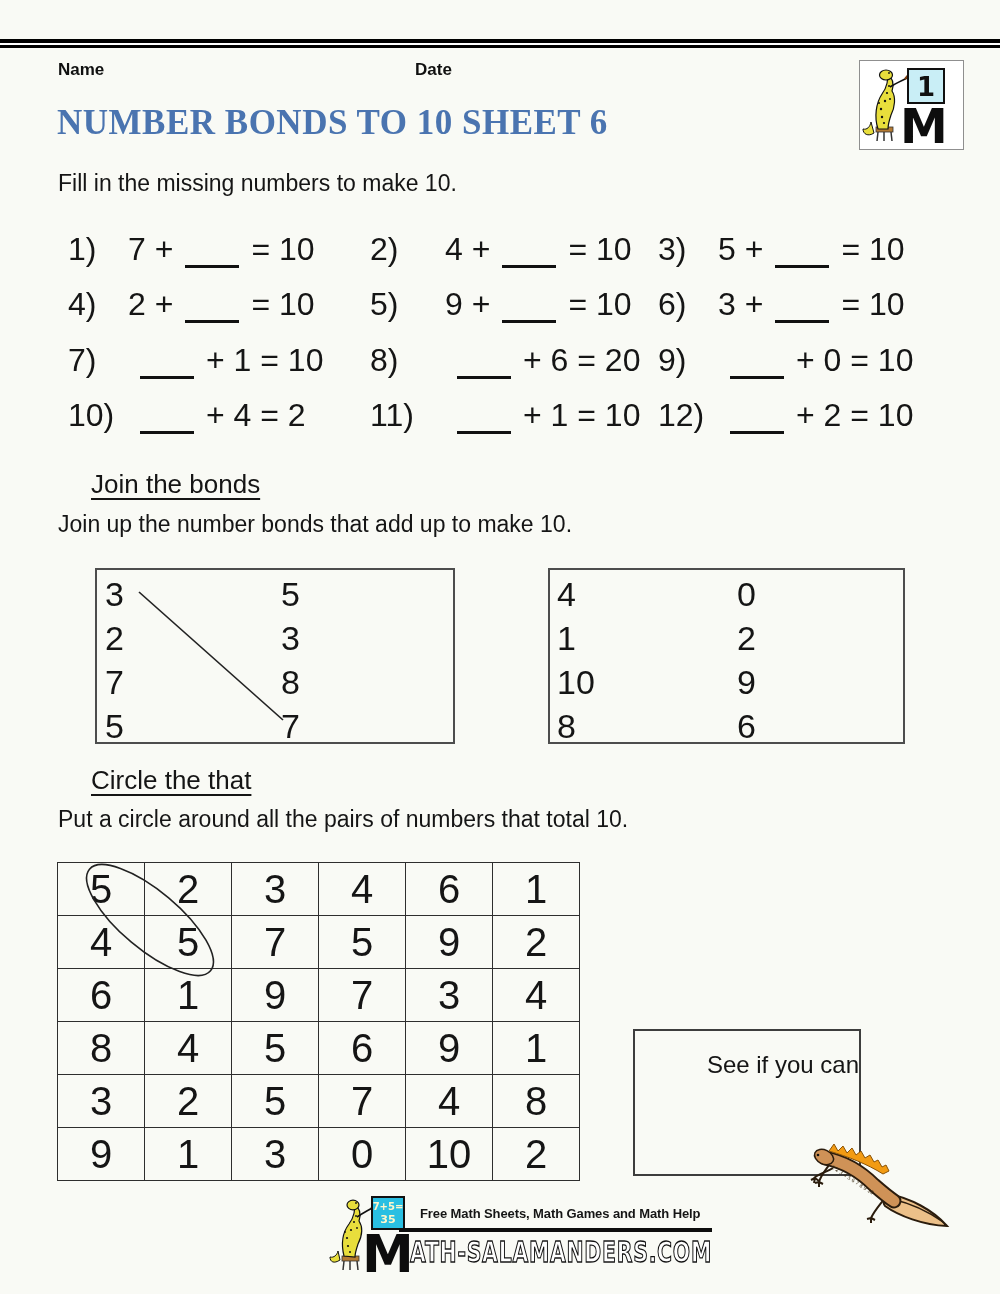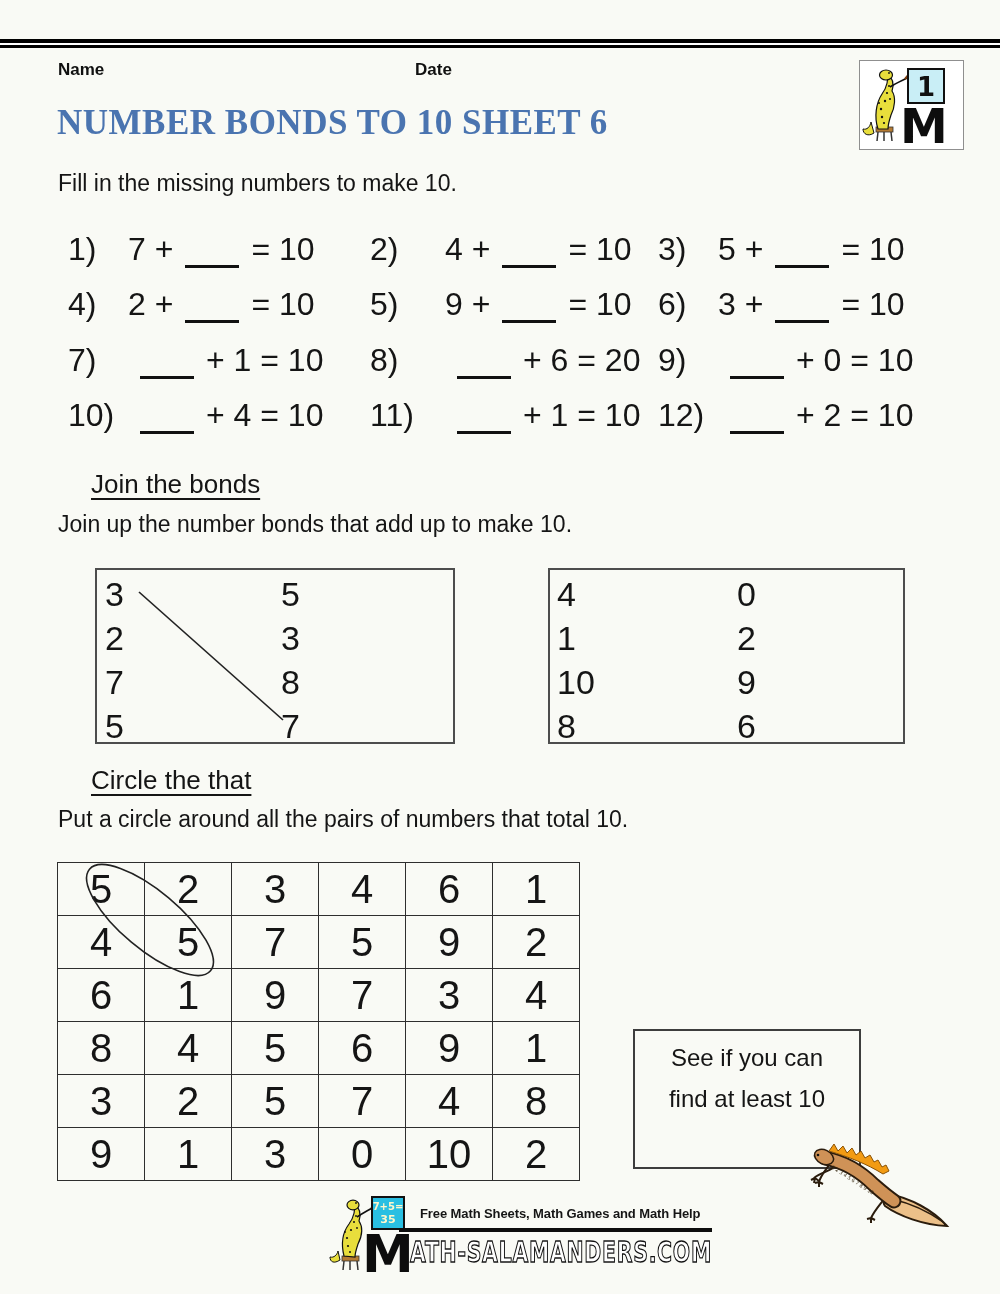--- a/index.html
+++ b/index.html
@@ -39,21 +39,21 @@
   .jnum{position:absolute;font-size:34px;line-height:42px;}
   .jline{position:absolute;left:0;top:0;}
   
   .cgrid{left:57px;top:862px;display:grid;grid-template-columns:repeat(6,87px);
     grid-auto-rows:53px;border-top:1px solid #2e2e2e;border-left:1px solid #2e2e2e;}
   .cell{border-right:1px solid #2e2e2e;border-bottom:1px solid #2e2e2e;
     display:flex;align-items:center;justify-content:center;font-size:40px;}
   .ellipse-svg{left:50px;top:846px;pointer-events:none;}
   
   .hint-box{left:633px;top:1029px;width:224px;height:130px;border:2px solid #3d3d3d;
-    text-align:center;font-size:24px;line-height:41px;padding-top:6px;background:transparent;}
+    text-align:right;font-size:24px;line-height:41px;padding-top:13px;background:transparent;}
   
   .tagline{left:420px;top:1206px;font-size:13px;font-weight:bold;letter-spacing:-.1px;white-space:nowrap;}
   .rule{left:399px;top:1228px;width:313px;height:4px;background:#0d0d0d;}
   .newt{left:805px;top:1138px;}
   .flogo{left:328px;top:1194px;}
   .sitename{left:408px;top:1234px;}
 </style>
 </head>
 <body>
 
@@ -102,21 +102,21 @@
 <div class="abs prob c3" style="left:658px;top:228px"><span class="plabel">3)</span><span class="pbefore">5 +</span><span class="blank"></span><span class="pafter">= 10</span></div>
 
 <div class="abs prob c1" style="left:68px;top:283px"><span class="plabel">4)</span><span class="pbefore">2 +</span><span class="blank"></span><span class="pafter">= 10</span></div>
 <div class="abs prob c2" style="left:370px;top:283px"><span class="plabel">5)</span><span class="pbefore">9 +</span><span class="blank"></span><span class="pafter">= 10</span></div>
 <div class="abs prob c3" style="left:658px;top:283px"><span class="plabel">6)</span><span class="pbefore">3 +</span><span class="blank"></span><span class="pafter">= 10</span></div>
 
 <div class="abs prob c1" style="left:68px;top:339px"><span class="plabel">7)</span><span class="pbefore"></span><span class="blank"></span><span class="pafter">+ 1 = 10</span></div>
 <div class="abs prob c2" style="left:370px;top:339px"><span class="plabel">8)</span><span class="pbefore"></span><span class="blank"></span><span class="pafter">+ 6 = 20</span></div>
 <div class="abs prob c3" style="left:658px;top:339px"><span class="plabel">9)</span><span class="pbefore"></span><span class="blank"></span><span class="pafter">+ 0 = 10</span></div>
 
-<div class="abs prob c1" style="left:68px;top:394px"><span class="plabel">10)</span><span class="pbefore"></span><span class="blank"></span><span class="pafter">+ 4 = 10</span></div>
+<div class="abs prob c1" style="left:68px;top:394px"><span class="plabel">10)</span><span class="pbefore"></span><span class="blank"></span><span class="pafter">+ 4 = 2</span></div>
 <div class="abs prob c2" style="left:370px;top:394px"><span class="plabel">11)</span><span class="pbefore"></span><span class="blank"></span><span class="pafter">+ 1 = 10</span></div>
 <div class="abs prob c3" style="left:658px;top:394px"><span class="plabel">12)</span><span class="pbefore"></span><span class="blank"></span><span class="pafter">+ 2 = 10</span></div>
 
 <div class="abs sec-head" style="left:58px;top:468px">Join the bonds</div>
 <div class="abs sec-instr" style="left:58px;top:511px">Join up the number bonds that add up to make 10.</div>
 
 <div class="abs jbox jbox1">
   <span class="jnum" style="left:8px;top:3px">3</span>
   <span class="jnum" style="left:8px;top:47px">2</span>
   <span class="jnum" style="left:8px;top:91px">7</span>
@@ -182,21 +182,20 @@
   <div class="cell">10</div>
   <div class="cell">2</div>
 </div>
 
 <svg class="abs ellipse-svg" width="220" height="150">
   <ellipse cx="100" cy="74" rx="79" ry="29" fill="none" stroke="#222" stroke-width="1.6" transform="rotate(40 100 74)"></ellipse>
 </svg>
 
 <div class="abs hint-box">
   <div>See if you can</div>
-  <div>find at least 10</div>
 </div>
 
 <svg class="abs newt" width="150" height="98" viewBox="0 0 150 98">
   <path d="M84,56 C105,60 128,72 142,88 C118,87 94,78 80,68 C77,64 79,59 84,56 Z" fill="#ecc089" stroke="#2b1c0d" stroke-width="2"></path>
   <path d="M87,61 C108,66 127,76 138,84" fill="none" stroke="#2b1c0d" stroke-width="1.5"></path>
   <path d="M28,30 C22,34 15,35 9,40 M10,40 l-4,2 M10,40 l-1,5 M10,40 l4,3" fill="none" stroke="#2b1c0d" stroke-width="2"></path>
   <path d="M24,27 C20,33 16,37 14,44 M14,44 l-4,1 M14,44 l0,5 M14,44 l4,2" fill="none" stroke="#2b1c0d" stroke-width="2"></path>
   <path d="M80,60 C74,68 70,72 66,80 M66,80 l-4,1 M66,80 l0,5 M66,80 l4,2" fill="none" stroke="#2b1c0d" stroke-width="2"></path>
   <path d="M20,20 C40,24 56,34 69,47 C77,54 83,59 89,63" fill="none" stroke="#2b1c0d" stroke-width="15" stroke-linecap="round"></path>
   <path d="M20,20 C40,24 56,34 69,47 C77,54 83,59 89,63" fill="none" stroke="#cf9257" stroke-width="11" stroke-linecap="round"></path>

